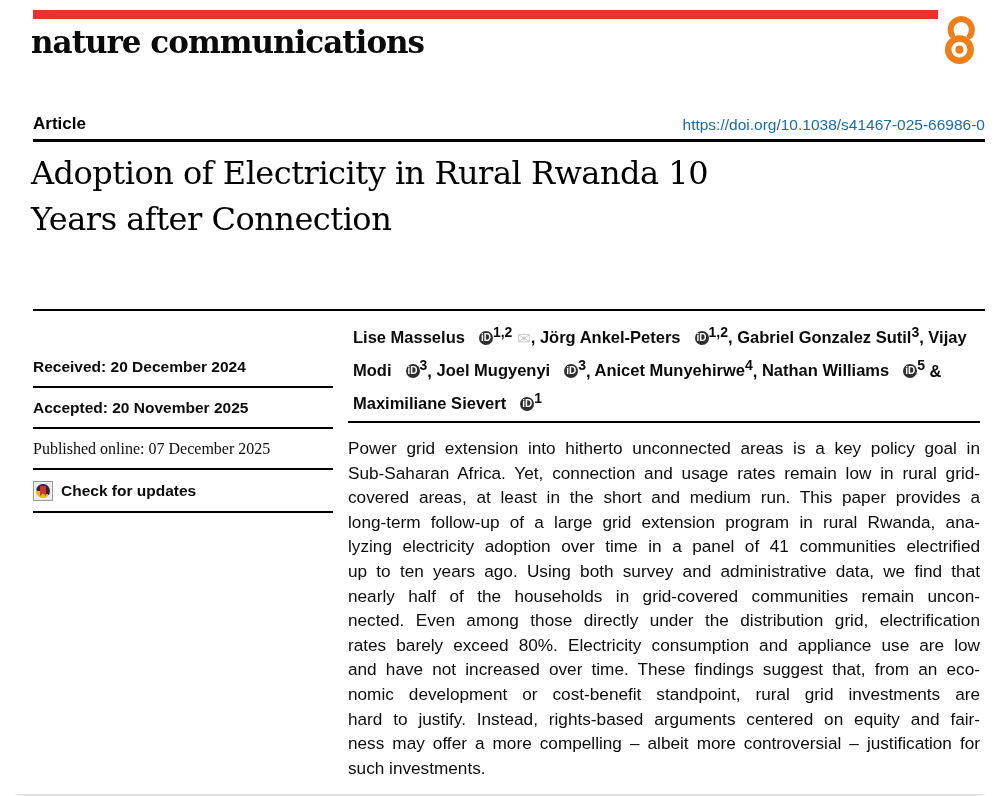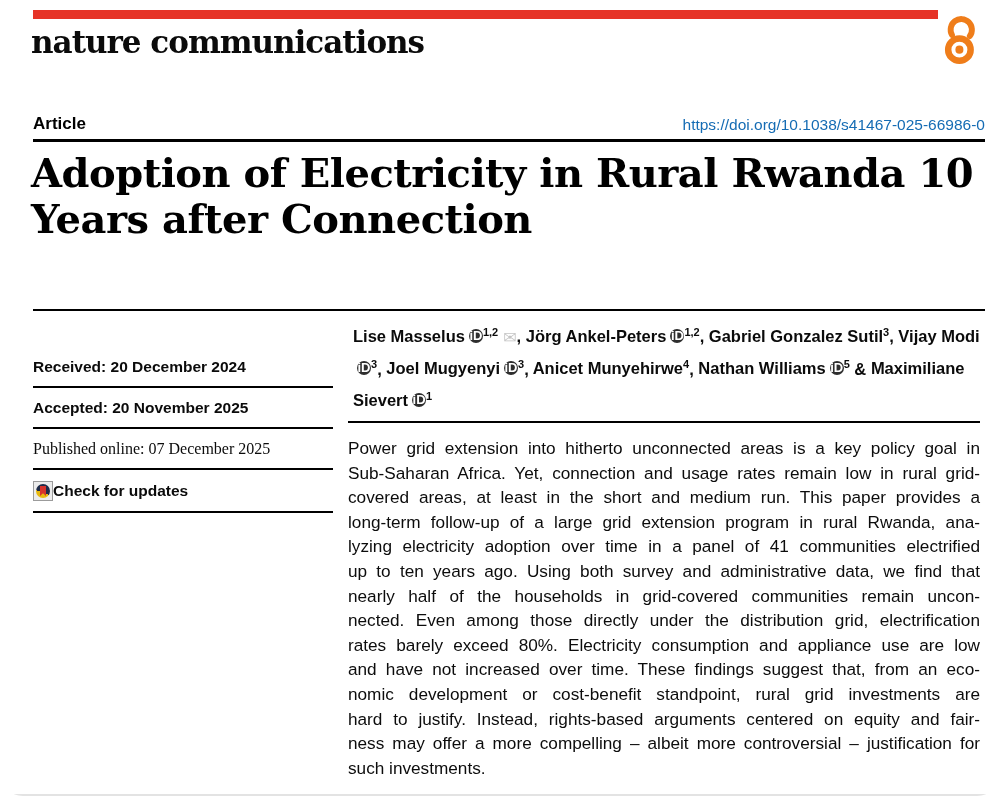--- a/index.html
+++ b/index.html
@@ -12,44 +12,44 @@
            font-weight:700;font-size:31px;letter-spacing:-1px;color:#0b0b0b;}
   .oa-icon{position:absolute;left:941px;top:13px;}
 
   
   .kicker{position:absolute;left:33px;top:114px;font-size:17px;font-weight:700;color:#000;}
   .doi{position:absolute;right:15px;top:116px;font-size:15.5px;color:#156cb4;text-decoration:none;}
   .rule-article{position:absolute;left:33px;top:139px;width:952px;height:3px;background:#000;}
 
   
   .title{position:absolute;left:31px;top:150px;width:960px;font-family:"DejaVu Serif",serif;
-         font-weight:700;font-size:40px;line-height:46px;letter-spacing:-0.5px;color:#000;}
+         font-weight:400;font-size:32px;line-height:46px;letter-spacing:-0.5px;color:#000;}
 
   
   .rule-cols{position:absolute;left:33px;top:309px;width:952px;height:2px;background:#000;}
 
   
   .meta-col{position:absolute;left:33px;top:311px;width:300px;margin-top:36px;}
   .meta-row{padding:11px 0 10px 0;border-bottom:2px solid #000;font-size:15.5px;font-weight:700;color:#0b0b0b;}
   .meta-row.serif{font-family:"Liberation Serif",serif;font-weight:400;font-size:16px;}
-  .meta-row.check{display:flex;align-items:center;cursor:pointer;}
+  .meta-row.check{display:flex;align-items:center;gap:8px;cursor:pointer;}
 
   .crossmark{width:20px;height:20px;background:#ececec;border:1px solid #9b9b9b;box-sizing:border-box;
              display:flex;align-items:center;justify-content:center;flex:0 0 auto;}
   .cm-circle{width:14px;height:14px;border-radius:50%;position:relative;overflow:hidden;
              background:linear-gradient(200deg,#1d2b49 58%,#e8b90f 58%);}
   .cm-ribbon{position:absolute;left:4px;top:2px;width:6px;height:10px;background:#d6332c;
              clip-path:polygon(0 0,100% 0,100% 100%,50% 72%,0 100%);}
 
   
   .authors{position:absolute;left:353px;top:318px;width:636px;font-size:16.5px;font-weight:700;
            line-height:27px;color:#0b0b0b;}
-  .authors sup{font-size:11px;font-weight:700;}
+  .authors sup{font-size:14px;font-weight:700;}
   .orcid{display:inline-block;width:14px;height:14px;border-radius:50%;background:#2e2e2e;color:#fff;
-         font-size:13px;font-weight:700;text-align:center;line-height:14px;margin-left:4px;
+         font-size:10px;font-weight:700;text-align:center;line-height:14px;margin-left:14px;
          vertical-align:2px;letter-spacing:0;}
   .mail{color:#c4c4c4;font-weight:400;font-size:16px;margin-left:5px;vertical-align:-1px;}
 
   
   .abstract{position:absolute;left:348px;top:421px;width:632px;border-top:2.5px solid #000;
             padding-top:13px;font-family:Liberation Sans, sans-serif;font-size:17.2px;
             line-height:24.6px;color:#0c0c0c;}
   .abs-line{text-align:justify;text-align-last:justify;}
   .abs-line.last{text-align-last:left;}
 

